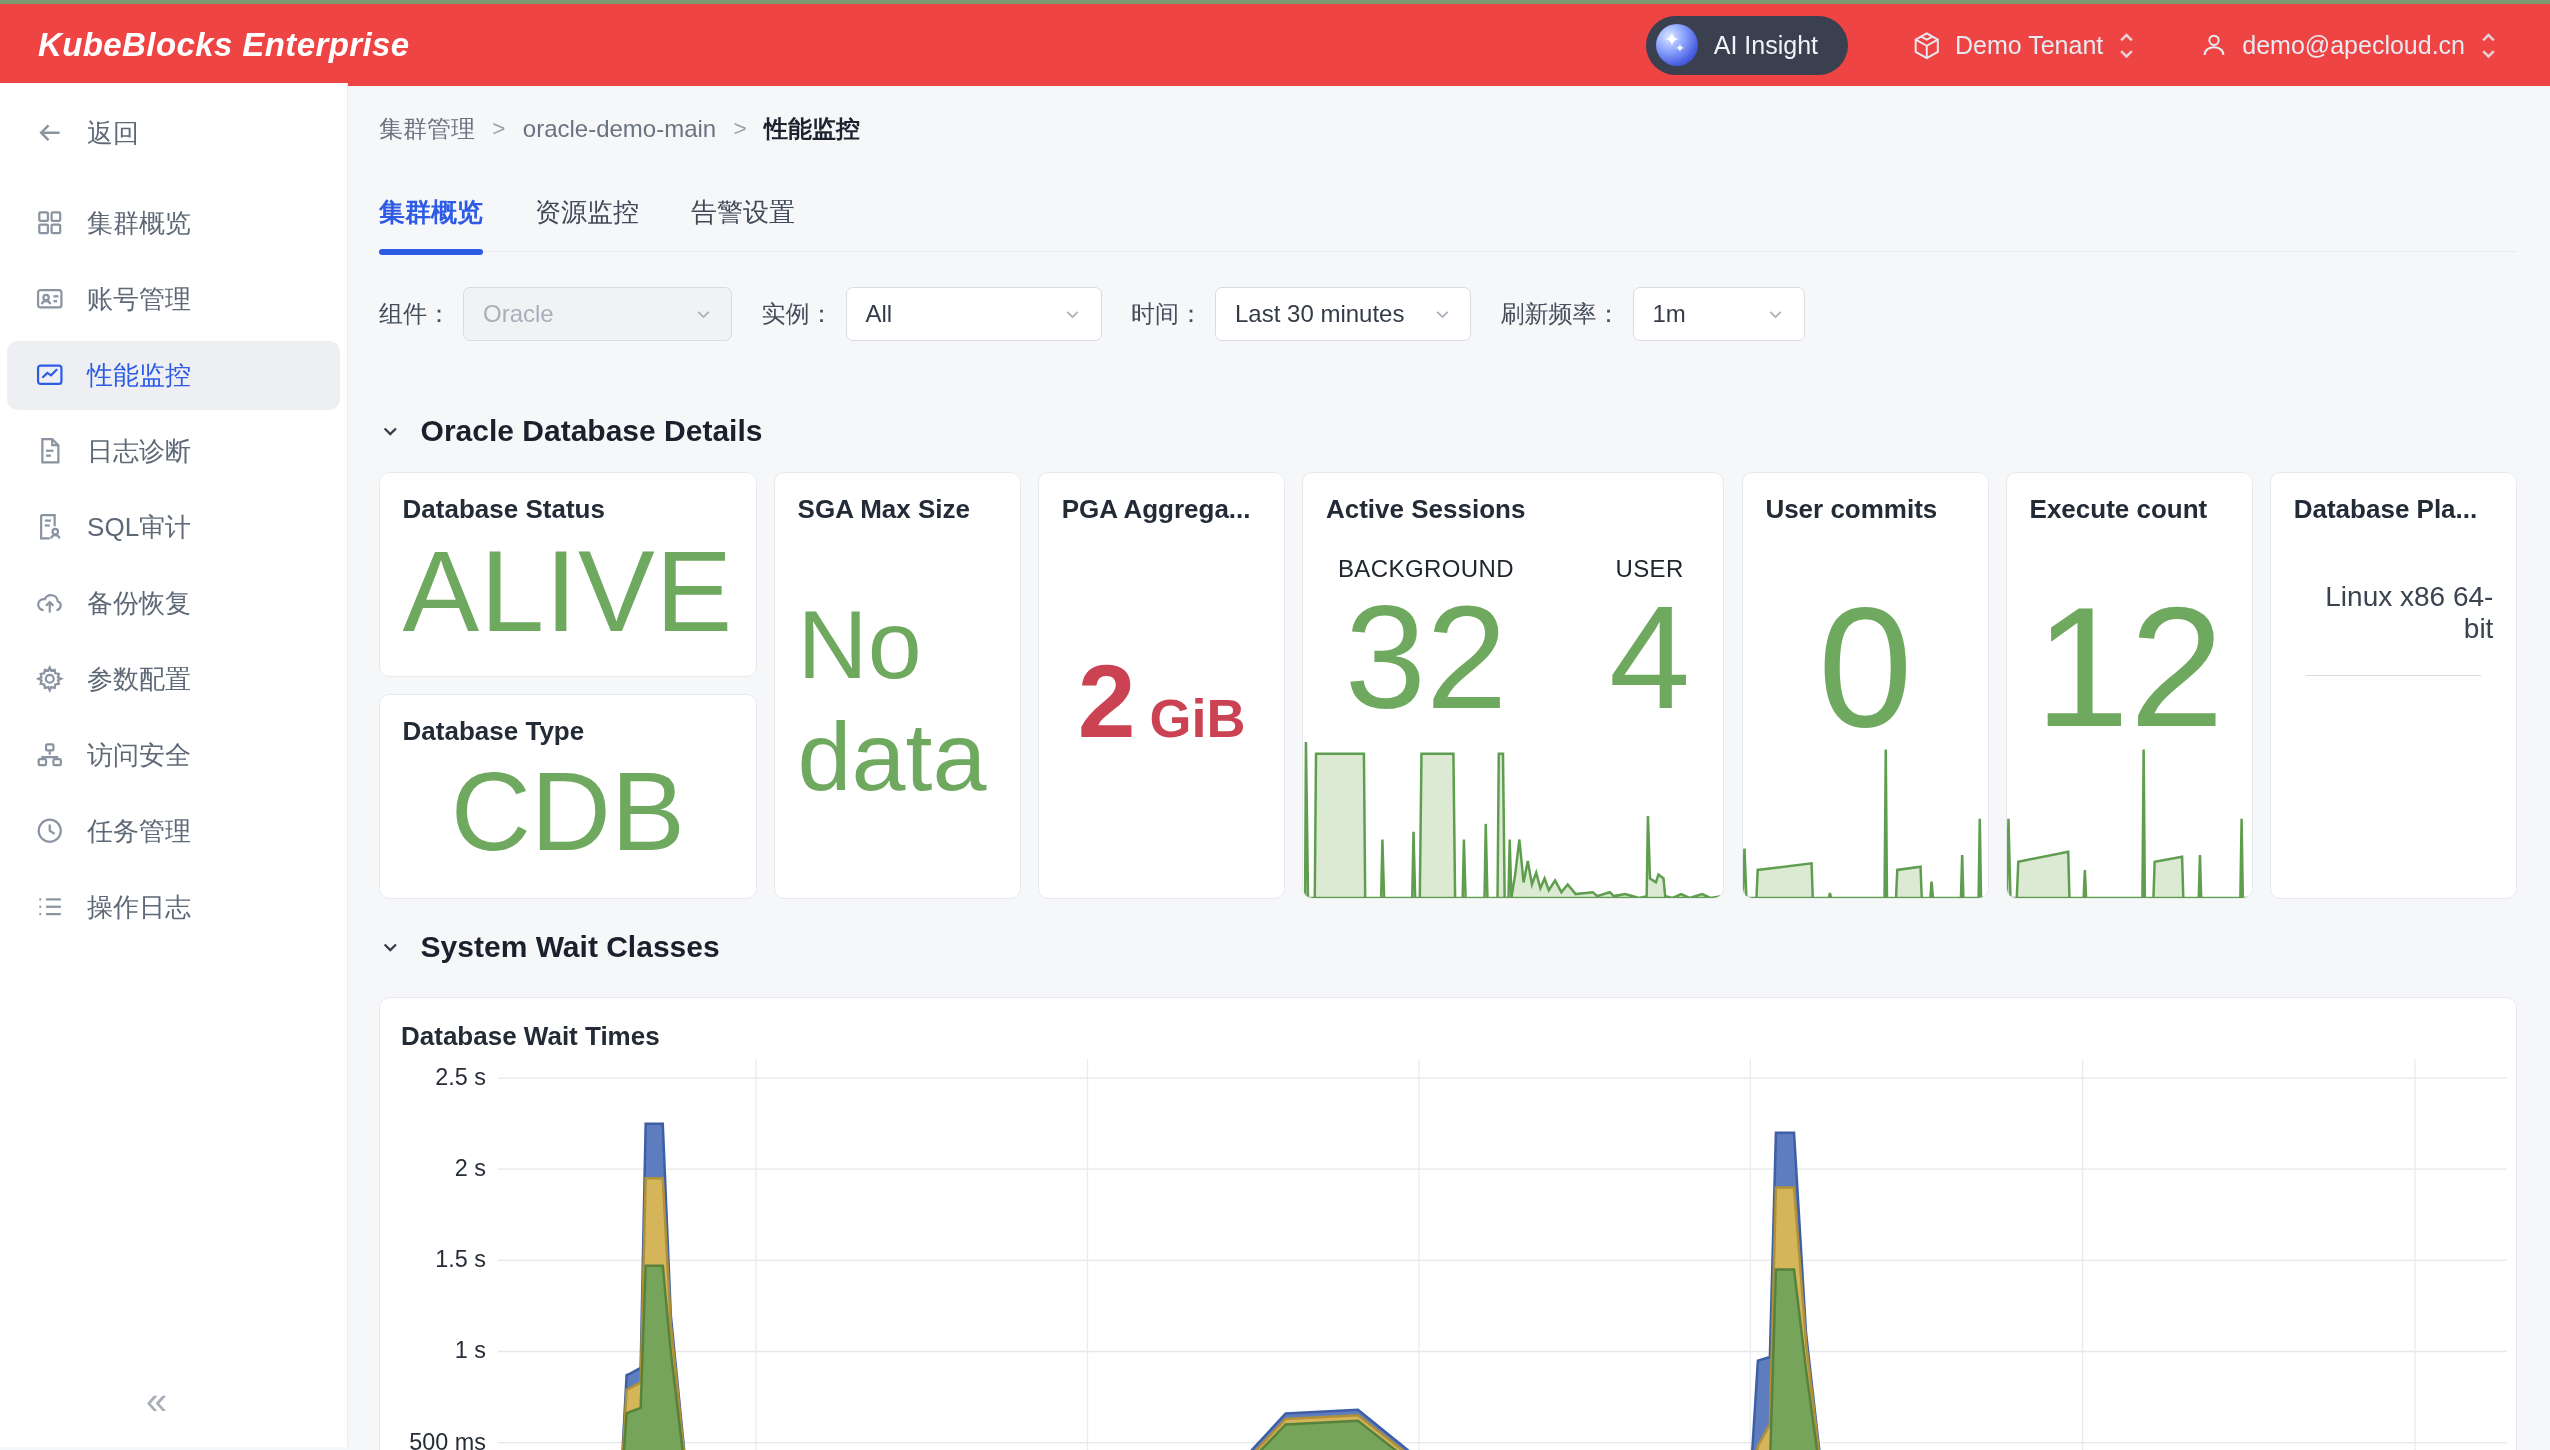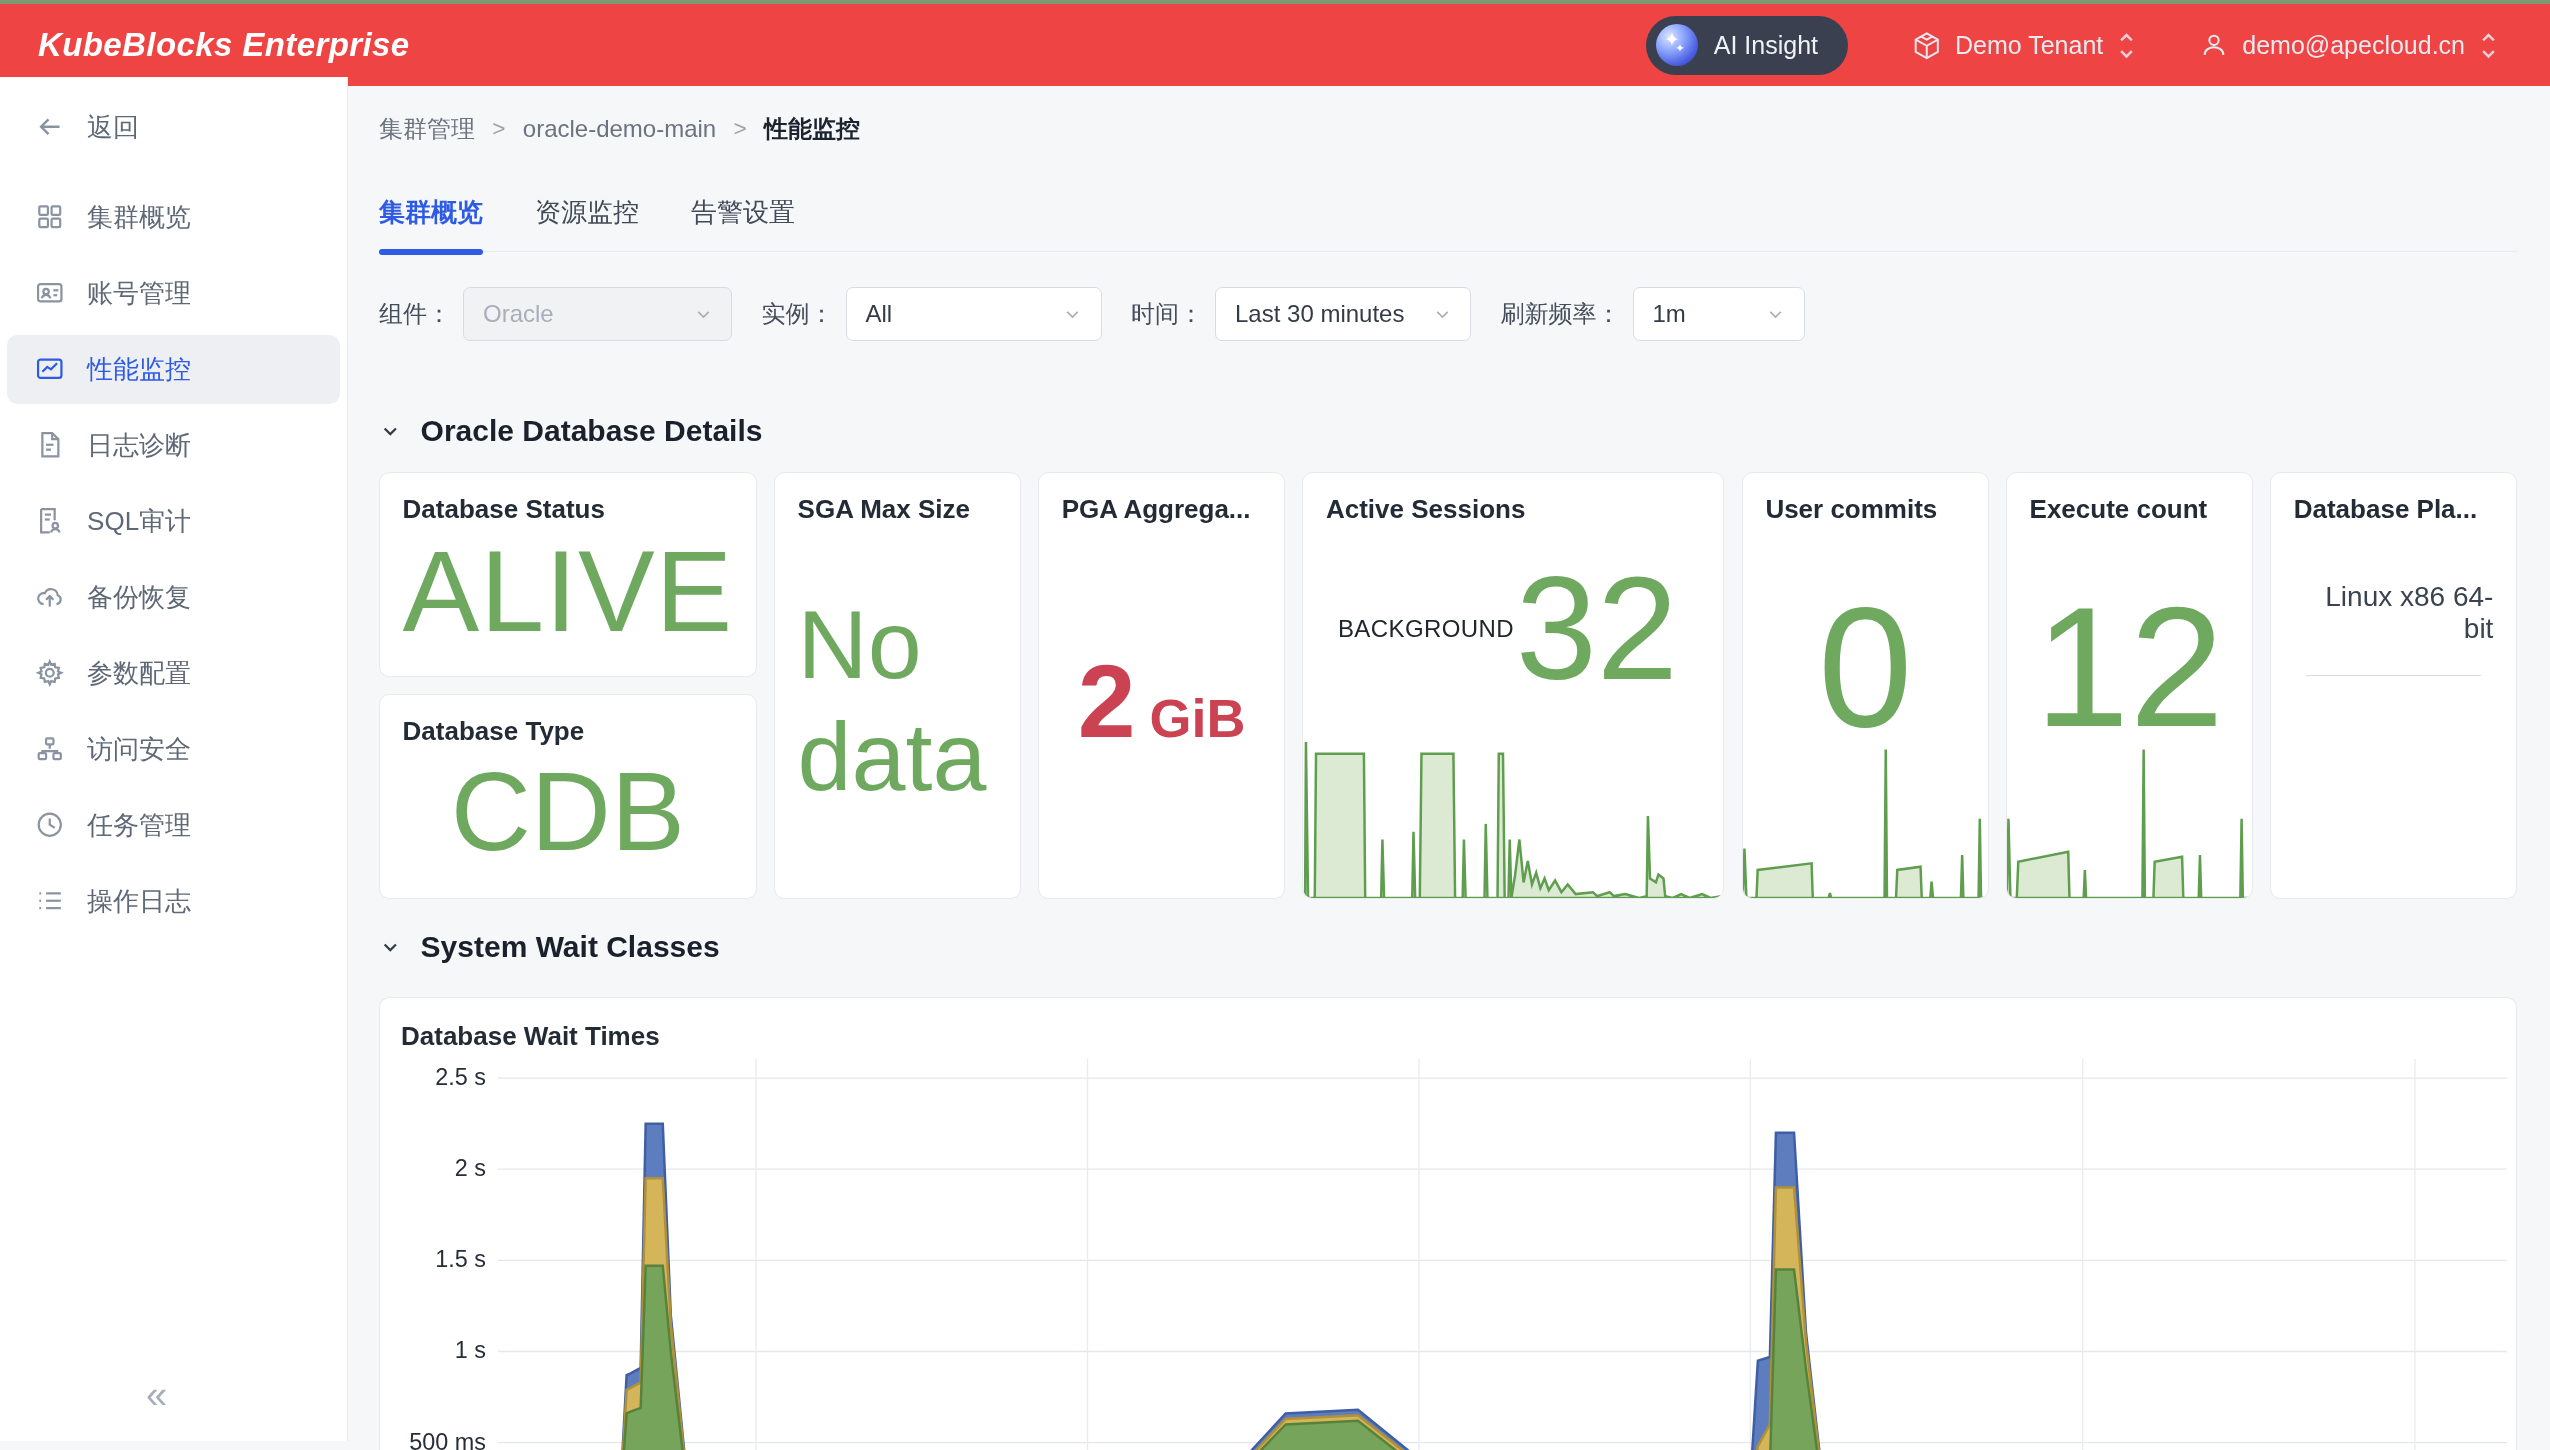--- a/index.html
+++ b/index.html
@@ -18,21 +18,21 @@
     color:#F0F2F7; font-size:25px; cursor:pointer; font-family:inherit; }
   .ai-orb { width:42px; height:42px; border-radius:50%; position:relative; display:inline-block;
     background:radial-gradient(circle at 32% 30%, #DCE7FF 0%, #8FA6FF 35%, #4A5FE0 70%, #2D2F9C 100%); }
   .ai-orb .s1 { position:absolute; left:7.8px; top:3.5px; color:#fff; font-size:19px; }
   .ai-orb .s2 { position:absolute; left:19px; top:17.3px; color:#fff; font-size:11.3px; }
   .h-group { display:flex; align-items:center; gap:14px; cursor:pointer; }
   .h-group svg { display:block; }
   .updown { opacity:.85; }
 
   
-  aside { position:absolute; left:0; top:77px; width:348px; height:1364px;
+  aside { position:absolute; left:0; top:83px; width:348px; height:1364px;
     background:#FFFFFF; border-right:0.9px solid #E8EAED; padding-top:8.7px; }
   .side-item { display:flex; align-items:center; gap:22.6px; height:69px;
     margin:7px 7px; padding-left:28px; border-radius:10.4px; cursor:pointer;
     color:#5E6876; font-size:26px; }
   .side-item svg { color:#8A93A0; flex:none; }
   .side-item.back { margin-bottom:21px; }
   .side-item.active { background:#EDEFF2; color:#2E5BE6; }
   .side-item.active svg { color:#2E5BE6; }
   .collapse-btn { position:absolute; left:146px; bottom:24px; color:#A6AEB9;
     font-size:38px; cursor:pointer; background:none; border:none; font-family:inherit; }
@@ -76,21 +76,21 @@
   .col-split { display:flex; flex-direction:column; gap:17.3px; }
   .col-split .card { flex:1; }
   .big-center { flex:1; display:flex; align-items:center; justify-content:center; }
   .v-green { font-size:115px; font-weight:500; letter-spacing:0.9px; }
   .v-type  { font-size:111px; font-weight:500; }
   .v-nodata{ font-size:97px; font-weight:500; }
   .v-red-wrap { display:flex; align-items:baseline; gap:14px; }
   .v-red-num { font-size:104px; font-weight:600; }
   .v-red-unit{ font-size:54px; font-weight:700; }
   .as-groups { display:flex; gap:95px; margin-top:29.5px; padding-left:12px; position:relative; z-index:2; }
-  .as-group { display:flex; flex-direction:row; align-items:center; gap:1.7px; }
+  .as-group { display:flex; flex-direction:column; align-items:center; gap:1.7px; }
   .as-label { font-size:24px; color:#20262E; font-weight:500; letter-spacing:0.4px; }
   .as-value { font-size:146px; font-weight:500; line-height:1.02; }
   .num-huge { font-size:170px; font-weight:500; line-height:1; text-align:center;
     margin-top:57px; position:relative; z-index:2; }
   .spark { position:absolute; left:0; right:0; bottom:0; z-index:1; }
   .spark svg { display:block; width:100%; }
   .platform-val { margin-top:56px; text-align:right; font-size:28px; color:#3A4350;margin-left:31px; }
   .platform-hr { margin:29.5px auto 0; width:88%; border:0; border-top:0.9px solid #D9DDE2; }
 
   

